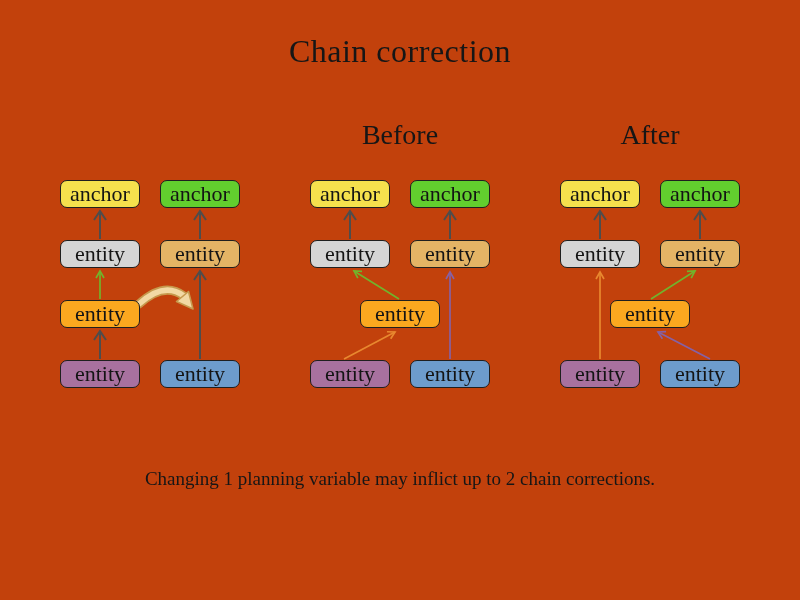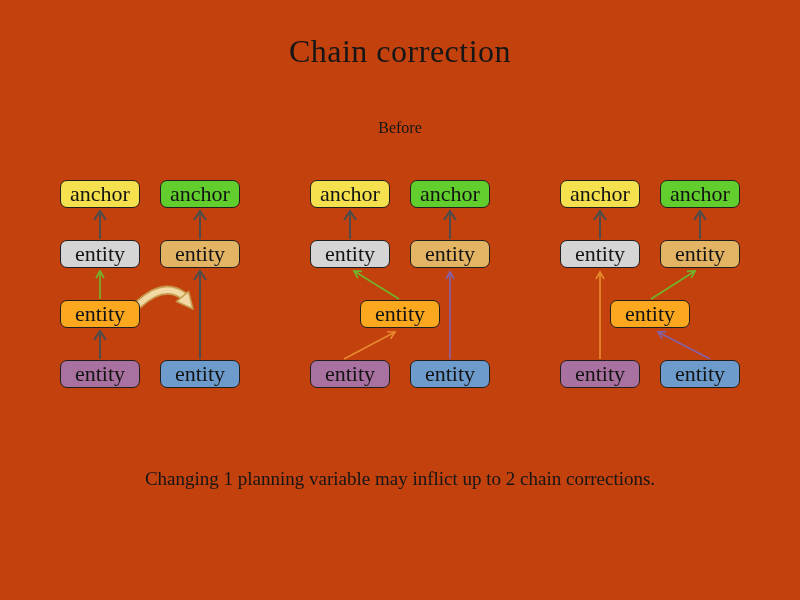--- a/index.html
+++ b/index.html
@@ -6,21 +6,21 @@
   #canvas{
     position:relative;width:800px;height:600px;background:#c2410c;overflow:hidden;
     font-family:Liberation Serif, serif;color:#111;
   }
   .title{
     position:absolute;top:33px;left:0;width:800px;text-align:center;
     font-size:32px;letter-spacing:0.5px;color:#161616;
   }
   .grouplabel{
     position:absolute;top:119px;width:180px;text-align:center;
-    font-size:16px;color:#161616;
+    font-size:28px;color:#161616;
   }
   .caption{
     position:absolute;top:468px;left:0;width:800px;text-align:center;
     font-size:19px;color:#161616;
   }
   .box{
     position:absolute;width:80px;height:28px;box-sizing:border-box;
     border:1.6px solid #1f1f1f;border-radius:7px;
     display:flex;align-items:center;justify-content:center;
     font-size:22px;line-height:1;color:#141414;
@@ -39,20 +39,21 @@
   .apurple{stroke:#8661A5;stroke-width:1.7;}
 </style>
 </head>
 <body>
 
 <div id="canvas">
 
   <div class="title">Chain correction</div>
 
   <div class="grouplabel" style="left:310px">Before</div>
+  <div class="grouplabel" style="left:560px">After</div>
 
   <svg class="arrows" width="800" height="600" viewBox="0 0 800 600">
     <defs>
       <marker id="head-gray" markerUnits="userSpaceOnUse" markerWidth="16" markerHeight="16" viewBox="0 0 16 16" refX="12" refY="8" orient="auto">
         <path d="M3,2 L12,8 L3,14" fill="none" stroke="#4D4D4D" stroke-width="2"></path>
       </marker>
       <marker id="head-green" markerUnits="userSpaceOnUse" markerWidth="12" markerHeight="12" viewBox="0 0 12 12" refX="9" refY="6" orient="auto">
         <path d="M2,2 L9,6 L2,10" fill="none" stroke="#72B32C" stroke-width="1.7"></path>
       </marker>
       <marker id="head-orange" markerUnits="userSpaceOnUse" markerWidth="12" markerHeight="12" viewBox="0 0 12 12" refX="9" refY="6" orient="auto">

